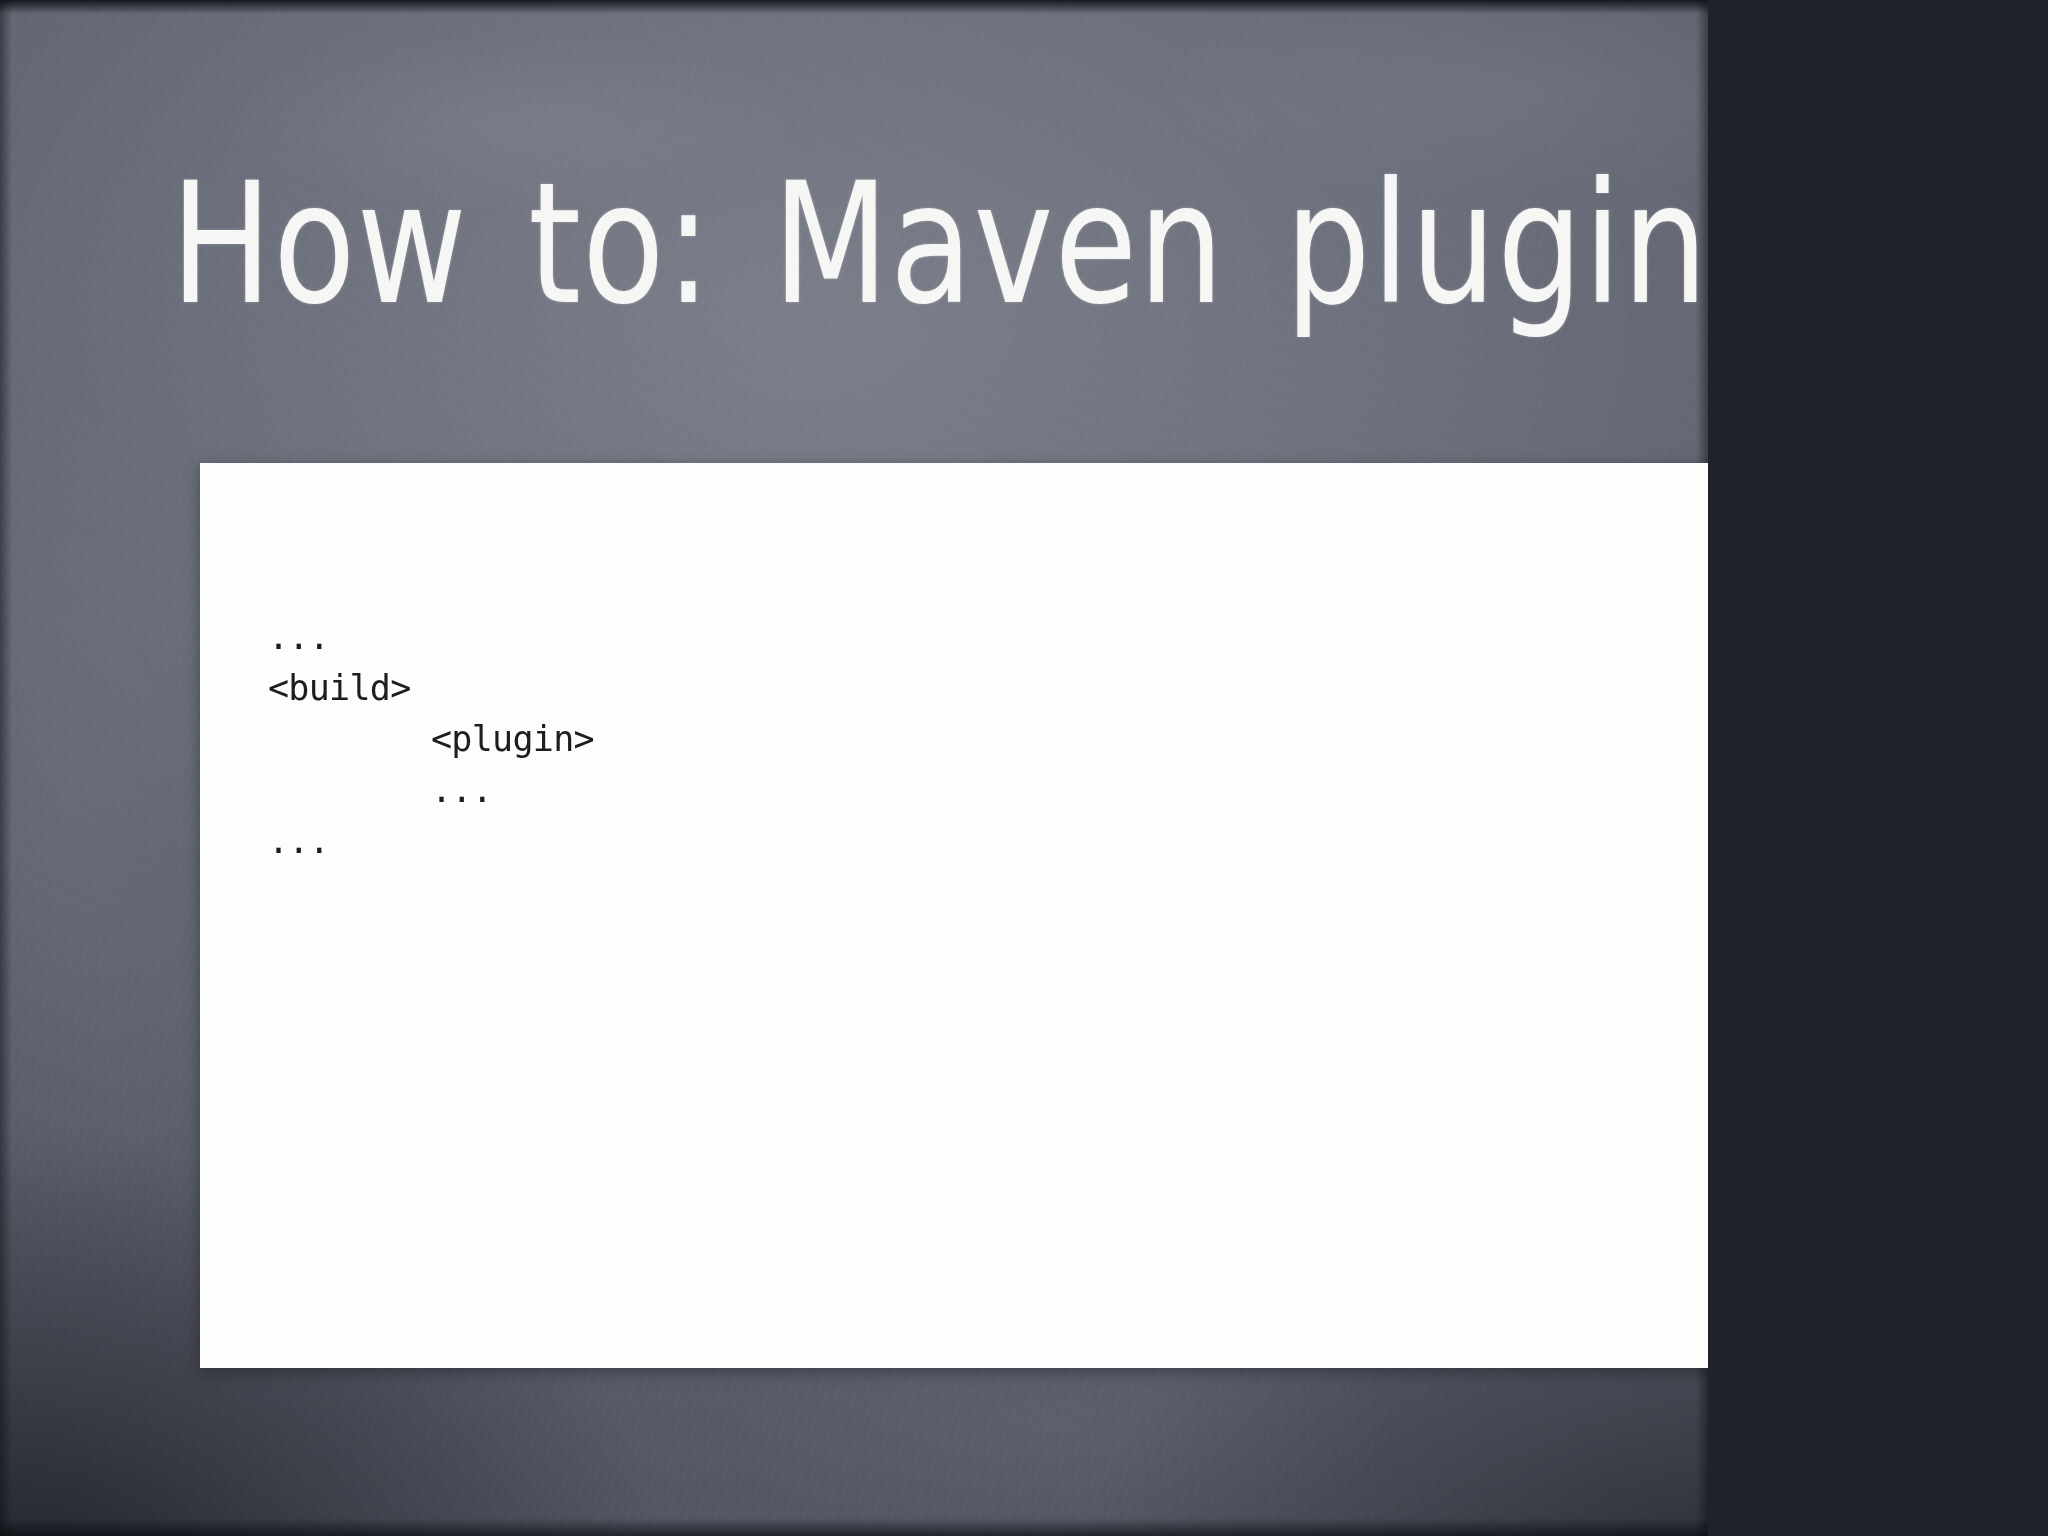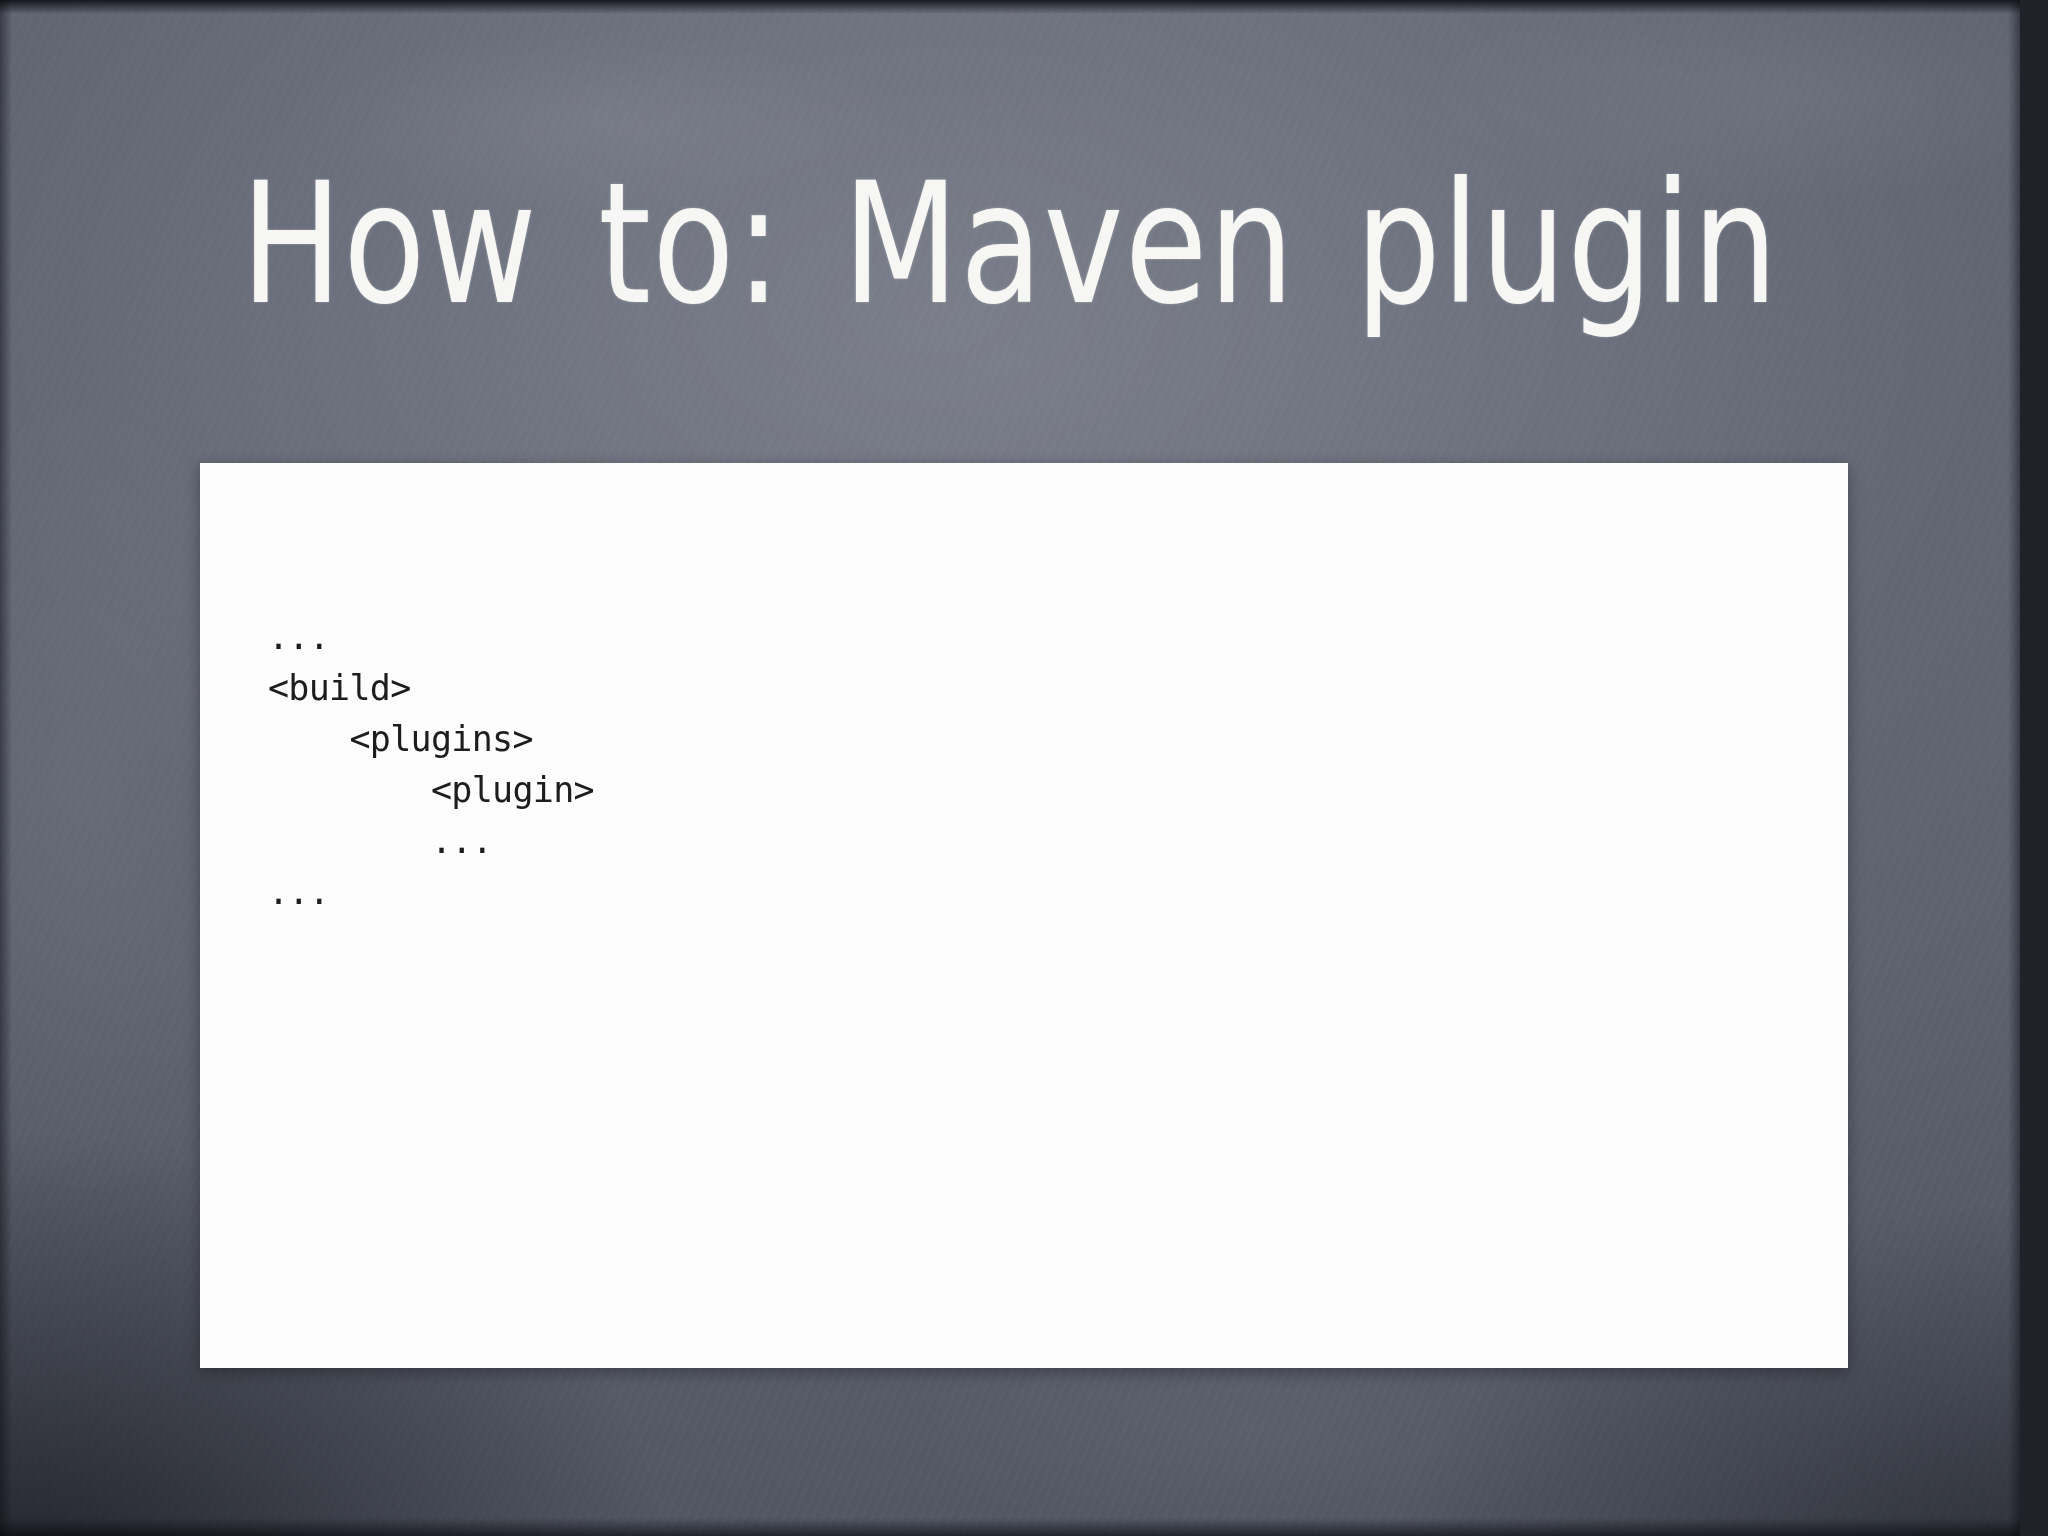--- a/index.html
+++ b/index.html
@@ -4,21 +4,21 @@
 <style>
   html, body {
     margin: 0;
     padding: 0;
     background: #202229;
     font-family: "DejaVu Sans", sans-serif;
   }
 
   .slide {
     position: relative;
-    width: 2020px;
+    width: 1708px;
     height: 1536px;
     overflow: hidden;
     
     background:
       radial-gradient(ellipse 1500px 950px at 46% 20%, rgba(255,255,255,0.10), rgba(255,255,255,0) 72%),
       radial-gradient(ellipse 170% 135% at 50% 24%, #6d717e 0%, #5f6370 38%, #4c505c 66%, #383b46 88%, #2c2f39 100%);
   }
 
   
   .chalk-texture {
@@ -100,19 +100,18 @@
 <div class="slide">
   <div class="chalk-texture"></div>
   <div class="vignette"></div>
 
   <h1 class="slide-title">How to: Maven plugin</h1>
 
   <div class="code-panel">
     <div class="code-block">
       <div class="code-line">...</div>
       <div class="code-line">&lt;build&gt;</div>
-      <div class="code-line">    &lt;plugins&gt;</div>
       <div class="code-line">        &lt;plugin&gt;</div>
       <div class="code-line">        ...</div>
       <div class="code-line">...</div>
     </div>
   </div>
 </div>
 
 </body></html>

